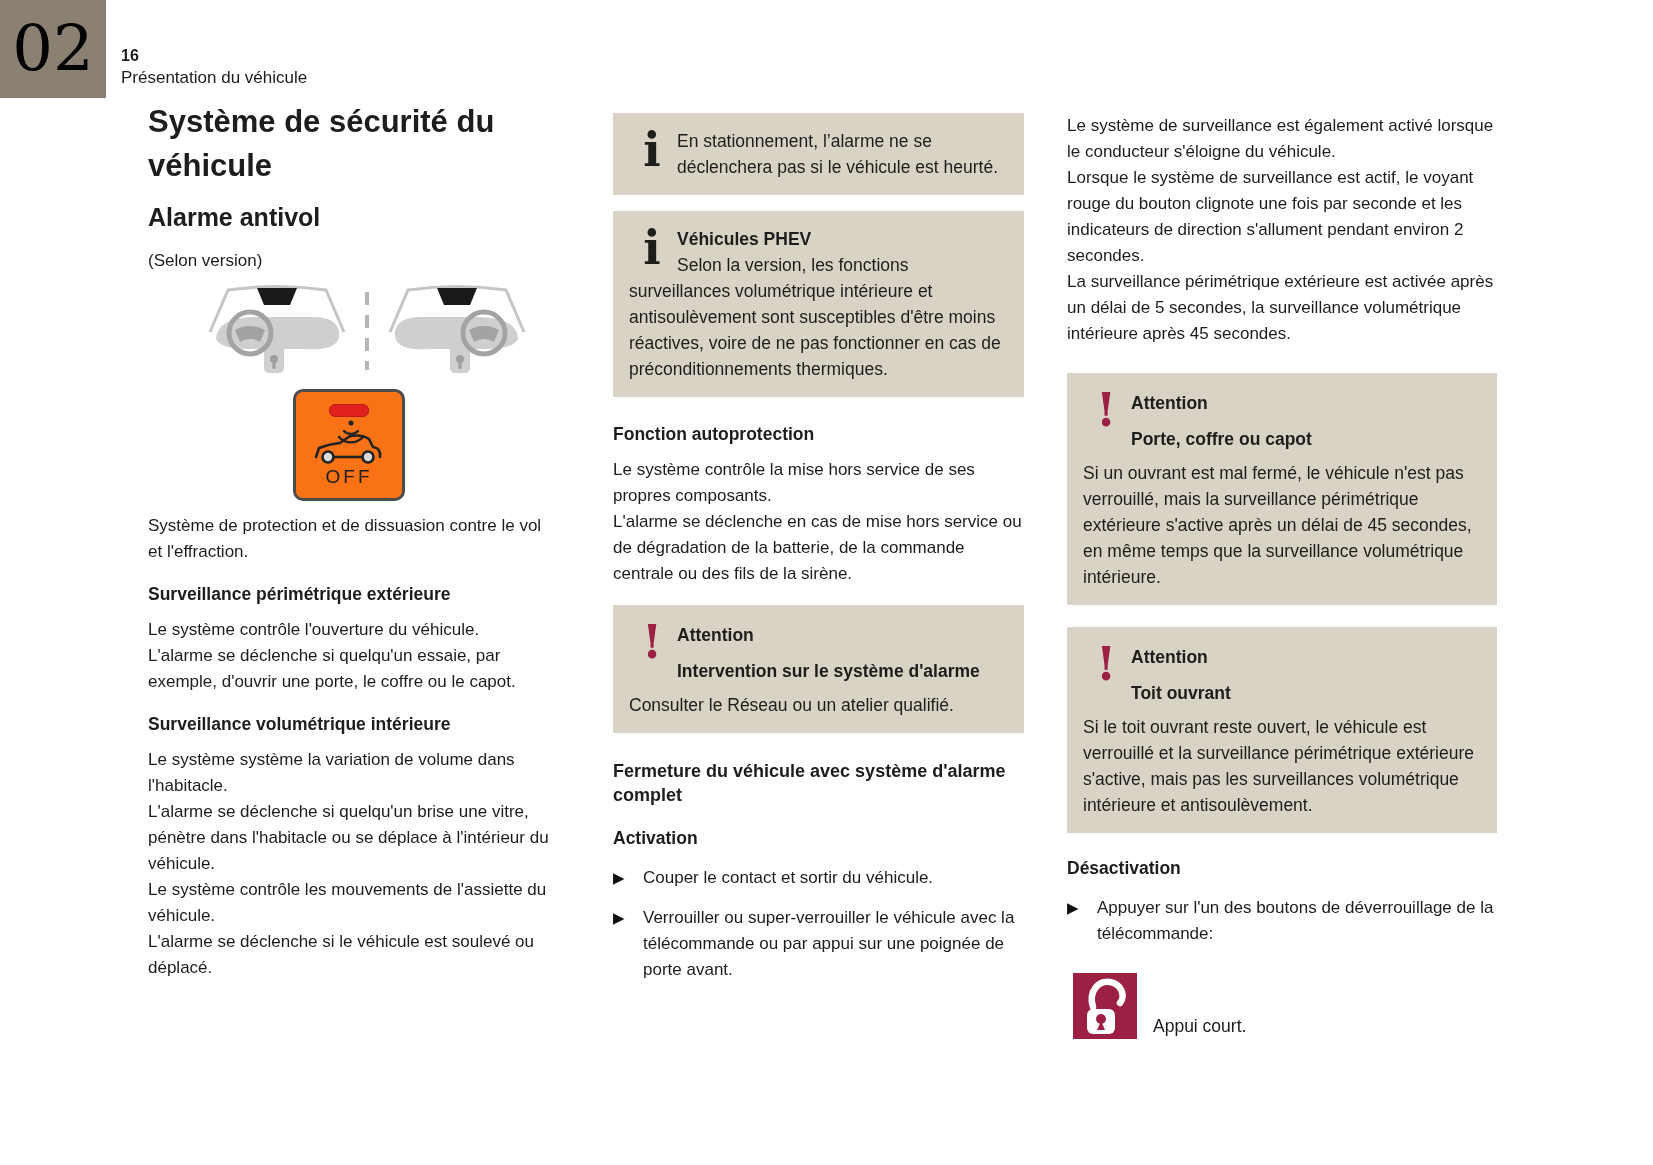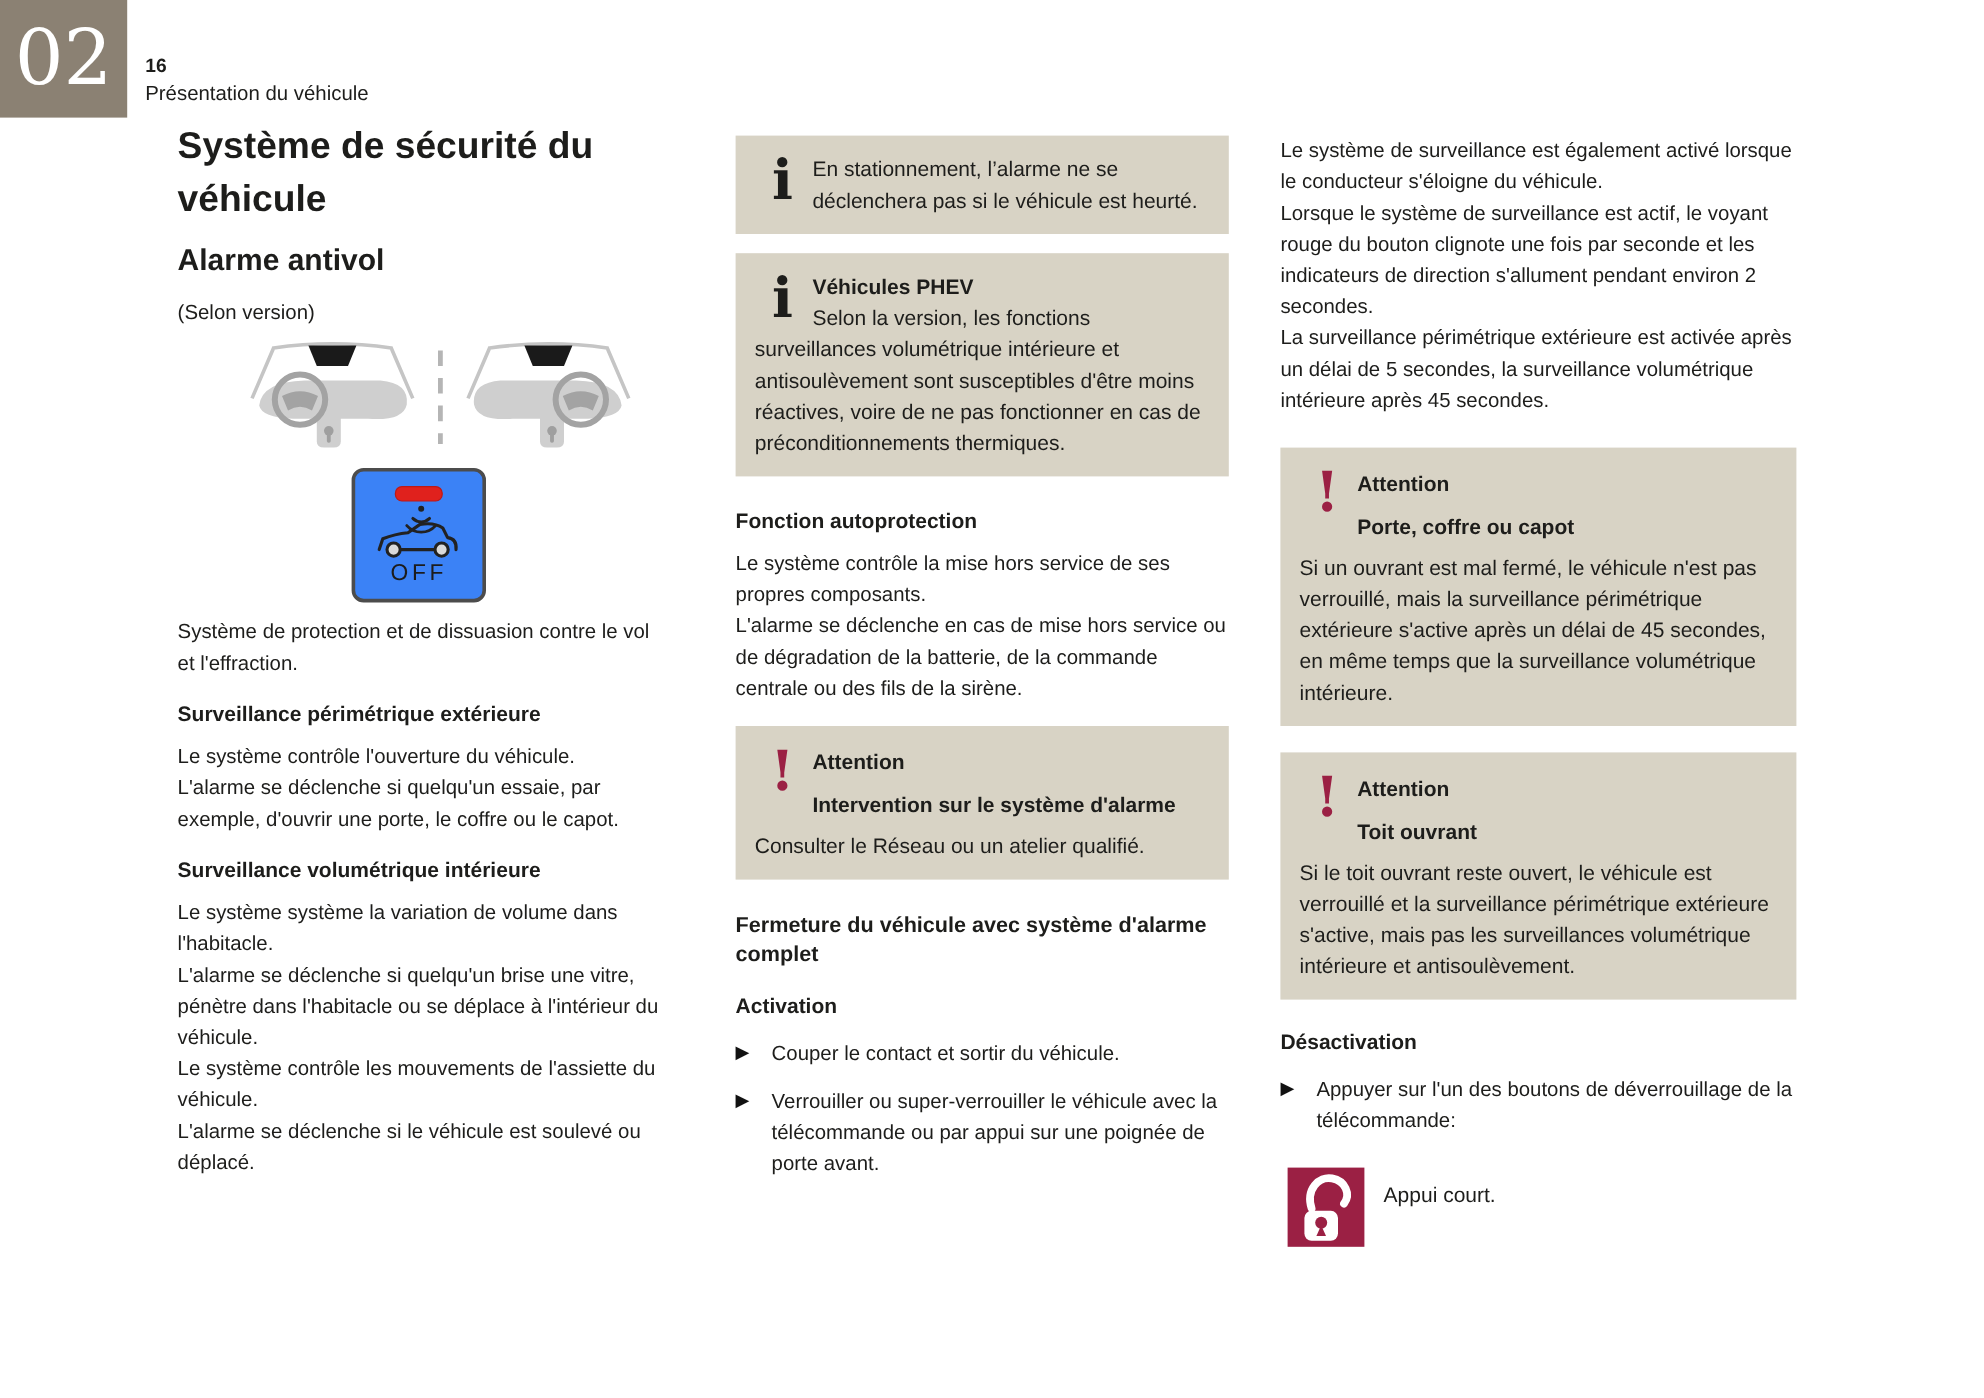--- a/index.html
+++ b/index.html
@@ -8,21 +8,21 @@
     font-family:"Liberation Sans","DejaVu Sans",sans-serif;
     color:#1d1d1b;overflow:hidden;
   }
   
   .chapter-square{
     position:absolute;left:0;top:0;width:106px;height:98px;
     background:#8b8173;display:flex;align-items:center;justify-content:center;
   }
   .chapter-square .num{
     font-family:"DejaVu Serif","Liberation Serif",serif;
-    font-size:64px;color:#ffffff;font-weight:400;line-height:1;
+    font-size:64px;color:#000000;font-weight:400;line-height:1;
   }
   .page-meta{position:absolute;left:121px;top:46px;}
   .page-meta .pnum{font-size:16px;font-weight:bold;line-height:20px;}
   .page-meta .crumb{font-size:17px;line-height:24px;}
   
   .col{position:absolute;top:100px;}
   .col1{left:148px;width:402px;}
   .col2{left:613px;width:411px;top:113px;}
   .col3{left:1067px;width:430px;top:113px;}
   h1{font-size:31px;line-height:44px;font-weight:bold;margin:0;}
@@ -31,21 +31,21 @@
   h3{font-size:17.5px;line-height:26px;font-weight:bold;margin:16px 0 10px 0;}
   p{font-size:17px;line-height:26px;margin:0;}
   .pre{white-space:pre-line;}
   .note{margin-top:16px;}
   .intro{margin-top:12px;}
   
   .illus{margin-top:6px;text-align:center;}
   .dashboards{margin-left:36px;}
   .alarm-button{
     width:106px;height:106px;margin:10px auto 0 auto;
-    background:#3b82f6;border:3px solid #4c4c4c;border-radius:10px;
+    background:#f97316;border:3px solid #4c4c4c;border-radius:10px;
     display:flex;flex-direction:column;align-items:center;justify-content:flex-start;
   }
   .led{width:38px;height:11px;border-radius:6px;background:#e0211d;border:1px solid #bc1a18;margin-top:12px;}
   .off-label{font-size:19px;letter-spacing:3px;color:#1c1c1c;line-height:20px;}
   
   .info-box,.att-box{background:#d8d3c5;padding:15px 16px;margin-top:16px;}
   .info-box{overflow:hidden;}
   .icon-i{
     float:left;font-family:"DejaVu Serif","Liberation Serif",serif;
     font-size:46px;line-height:44px;font-weight:bold;color:#1d1d1b;
@@ -61,21 +61,21 @@
   }
   .att-titles{padding-top:2px;}
   .att-label{font-size:17.5px;line-height:26px;font-weight:bold;}
   .att-sub{font-size:17.5px;line-height:26px;font-weight:bold;margin-top:10px;}
   .att-body{font-size:17.5px;line-height:26px;margin-top:8px;white-space:pre-line;}
   
   .step{display:flex;margin-top:14px;}
   .tri{flex:0 0 30px;font-size:15px;line-height:26px;color:#111;}
   .step p{flex:1;}
   
-  .unlock-row{display:flex;align-items:flex-start;margin-top:26px;}
+  .unlock-row{display:flex;align-items:flex-end;margin-top:26px;}
   .unlock-badge{width:64px;height:66px;background:#9b2044;flex:0 0 64px;margin-left:6px;}
   .unlock-caption{font-size:17.5px;line-height:26px;margin:10px 0 0 16px;}
   .mt24{margin-top:24px;}
   .mt22{margin-top:22px;}
   .mt18{margin-top:18px;}
   .mt26{margin-top:26px;}
 </style>
 </head>
 <body>
 

